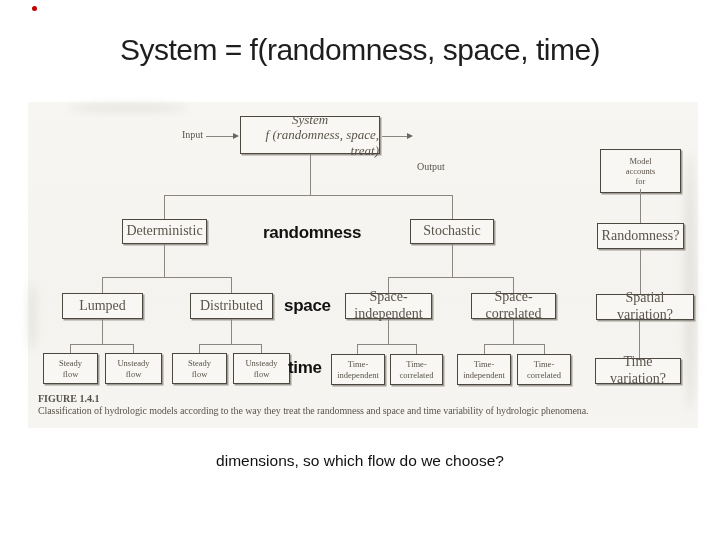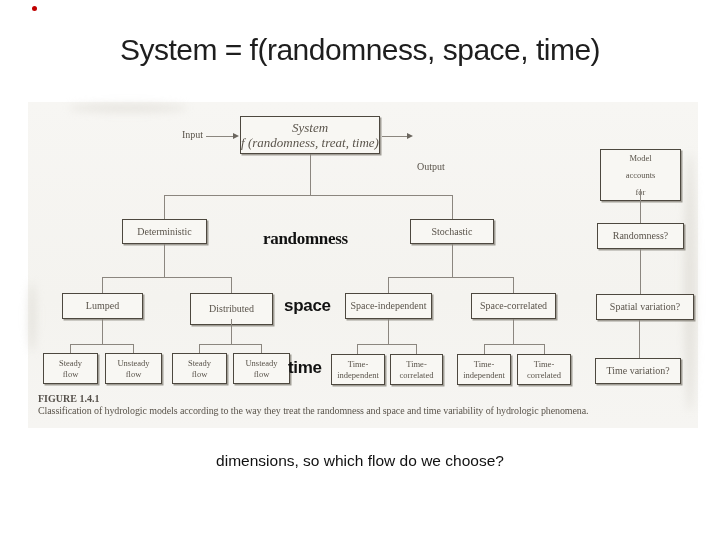--- a/index.html
+++ b/index.html
@@ -10,21 +10,21 @@
   .marker{position:absolute;left:32px;top:6px;width:5px;height:5px;border-radius:50%;
           background:#c00000;}
   
   #scan{position:absolute;left:28px;top:102px;width:670px;height:326px;
         background:linear-gradient(180deg,#f7f6f3 0%,#f4f3ef 60%,#f6f5f2 100%);
         font-family:"Liberation Serif", serif;color:#5a544b;}
   .blob{position:absolute;background:#d9d6cf;filter:blur(4px);opacity:.55;border-radius:50%;}
   .sbox{position:absolute;box-sizing:border-box;background:#f8f7f3;
         border:1.5px solid #4d483f;box-shadow:1.5px 1.5px 0 rgba(77,71,60,.5);
         display:flex;flex-direction:column;align-items:center;justify-content:center;
-        text-align:center;color:#5a544b;font-size:10px;line-height:1.18;}
+        text-align:center;color:#5a544b;font-size:14px;line-height:1.18;}
   .sbox.small{font-size:8.5px;}
   .sbox.sys{font-size:13px;font-style:italic;text-align:right;}
   .ln{position:absolute;display:block;background:#8b867f;}
   .iolabel{position:absolute;font-size:10px;color:#5a544b;}
   .arr{position:absolute;width:0;height:0;border-top:3.5px solid transparent;
        border-bottom:3.5px solid transparent;border-left:6px solid #6b665f;}
   .overlay{position:absolute;font-family:"Liberation Sans", sans-serif;
            font-weight:700;font-size:17px;color:#111;letter-spacing:-0.3px;}
   .cap-label{position:absolute;left:10px;top:291px;font-size:10px;font-weight:700;color:#55504a;}
   .cap-text{position:absolute;left:10px;top:303px;width:628px;font-size:10px;color:#5a544b;
@@ -47,59 +47,59 @@
 
     <span class="iolabel" style="left:154px;top:27px;">Input</span>
     <i class="ln" style="left:178px;top:34px;width:27px;height:1px;"></i>
     <i class="arr" style="left:205px;top:30.5px;"></i>
     <i class="ln" style="left:354px;top:34px;width:25px;height:1px;"></i>
     <i class="arr" style="left:379px;top:30.5px;"></i>
     <span class="iolabel" style="left:389px;top:27px;margin-top:32px;">Output</span>
 
     <div class="sbox sys" style="left:212px;top:14px;width:140px;height:38px;">
       <span>System</span>
-      <span>f (randomness, treat, time)</span>
+      <span>f (randomness, space, treat)</span>
     </div>
-    <div class="sbox small" style="left:572px;top:47px;width:81px;height:52px;gap:7px;">
+    <div class="sbox small" style="left:572px;top:47px;width:81px;height:44px;">
       <span>Model</span>
       <span>accounts</span>
       <span>for</span>
     </div>
 
     <i class="ln" style="left:282px;top:52px;width:1px;height:41px;"></i>
     <i class="ln" style="left:136px;top:93px;width:289px;height:1px;"></i>
     <i class="ln" style="left:136px;top:93px;width:1px;height:24px;"></i>
     <i class="ln" style="left:424px;top:93px;width:1px;height:24px;"></i>
     <i class="ln" style="left:612px;top:87px;width:1px;height:34px;"></i>
 
     <div class="sbox" style="left:94px;top:117px;width:85px;height:25px;">
       <span>Deterministic</span>
     </div>
     <div class="sbox" style="left:382px;top:117px;width:84px;height:25px;">
       <span>Stochastic</span>
     </div>
     <div class="sbox" style="left:569px;top:121px;width:87px;height:26px;">
       <span>Randomness?</span>
     </div>
-    <span class="overlay" style="left:235px;top:127px;font-family:Liberation Serif, serif;">randomness</span>
+    <span class="overlay" style="left:235px;top:121px;">randomness</span>
 
     <i class="ln" style="left:136px;top:142px;width:1px;height:33px;"></i>
     <i class="ln" style="left:74px;top:175px;width:130px;height:1px;"></i>
     <i class="ln" style="left:74px;top:175px;width:1px;height:16px;"></i>
     <i class="ln" style="left:203px;top:175px;width:1px;height:16px;"></i>
     <i class="ln" style="left:424px;top:142px;width:1px;height:33px;"></i>
     <i class="ln" style="left:360px;top:175px;width:126px;height:1px;"></i>
     <i class="ln" style="left:360px;top:175px;width:1px;height:16px;"></i>
     <i class="ln" style="left:485px;top:175px;width:1px;height:16px;"></i>
     <i class="ln" style="left:612px;top:147px;width:1px;height:45px;"></i>
 
     <div class="sbox" style="left:34px;top:191px;width:81px;height:26px;">
       <span>Lumped</span>
     </div>
-    <div class="sbox" style="left:162px;top:191px;width:83px;height:32px;">
+    <div class="sbox" style="left:162px;top:191px;width:83px;height:26px;">
       <span>Distributed</span>
     </div>
     <div class="sbox" style="left:443px;top:191px;width:85px;height:26px;">
       <span>Space-correlated</span>
     </div>
     <div class="sbox" style="left:317px;top:191px;width:87px;height:26px;">
       <span>Space-independent</span>
     </div>
     <div class="sbox" style="left:568px;top:192px;width:98px;height:26px;">
       <span>Spatial variation?</span>

